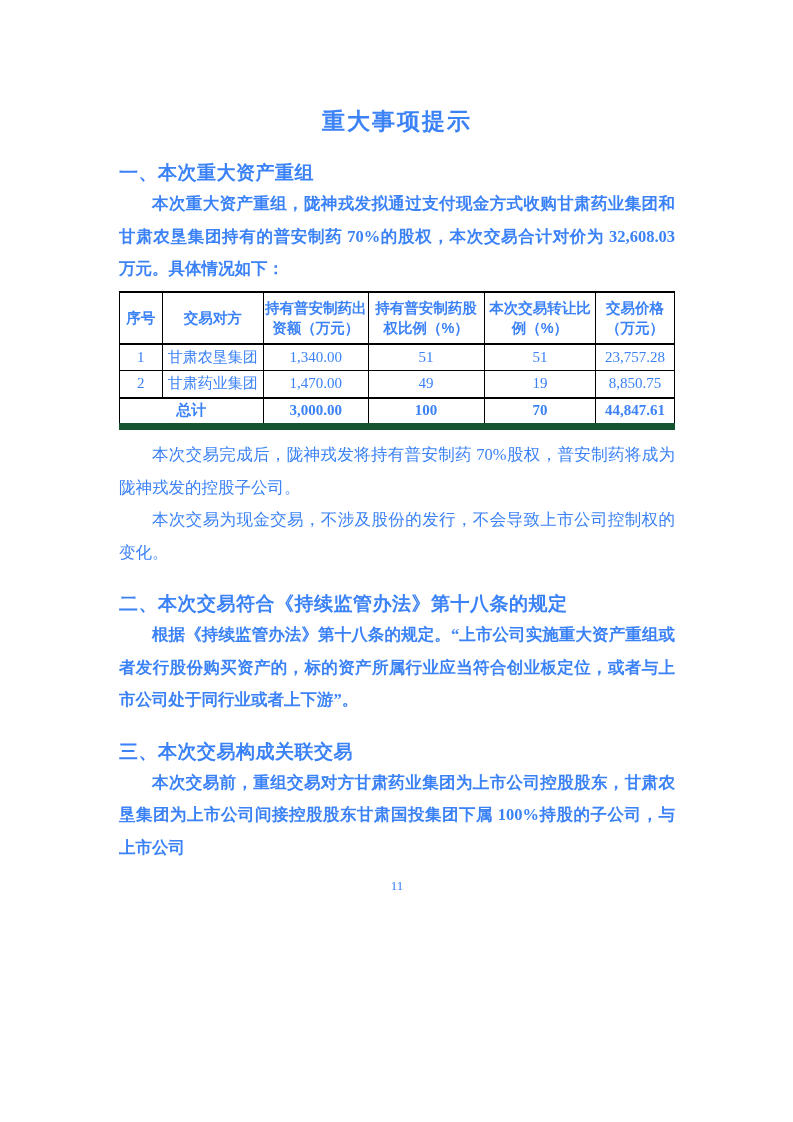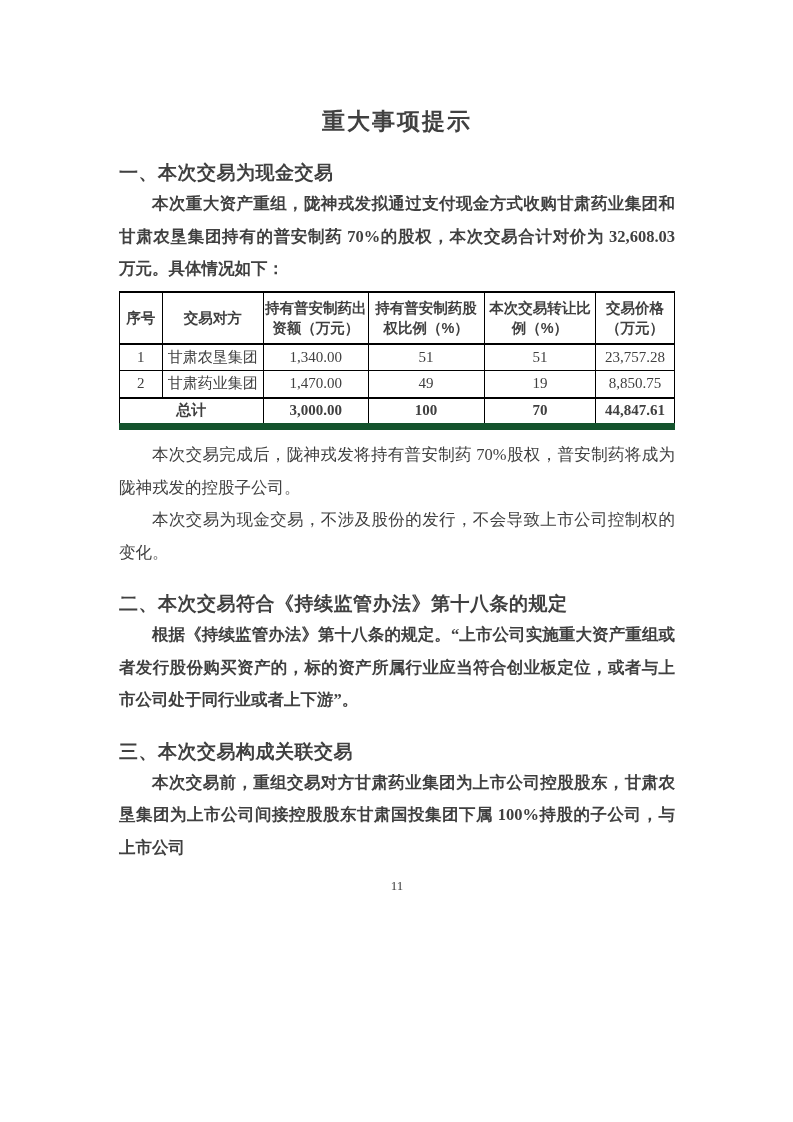--- a/index.html
+++ b/index.html
@@ -2,21 +2,21 @@
 <html><head>
 <meta charset="utf-8">
 <style>
   * { box-sizing: border-box; }
   html, body { margin: 0; padding: 0; background: #ffffff; }
   .page {
     position: relative;
     width: 793px;
     height: 1122px;
     background: #ffffff;
-    color: #404040;
+    color: #3b82f6;
     font-family: "Liberation Serif", serif;
     overflow: hidden;
   }
   .content {
     position: absolute;
     left: 119px;
     top: 0;
     width: 556px;
   }
   .doc-title {
@@ -92,21 +92,21 @@
 </style>
 </head>
 <body>
 
 <div class="page">
   <div class="content">
 
     <h1 class="doc-title">重大事项提示</h1>
 
 
-    <h2 class="sec-heading">一、本次交易为现金交易</h2>
+    <h2 class="sec-heading">一、本次重大资产重组</h2>
 
     <p class="body-para after-heading">本次重大资产重组，陇神戎发拟通过支付现金方式收购甘肃药业集团和甘肃农垦集团持有的普安制药 70%的股权，本次交易合计对价为 32,608.03 万元。具体情况如下：</p>
 
     <table class="data-table">
       <colgroup>
         <col style="width:7.7%">
         <col style="width:18.2%">
         <col style="width:18.9%">
         <col style="width:20.9%">
         <col style="width:20.1%">

